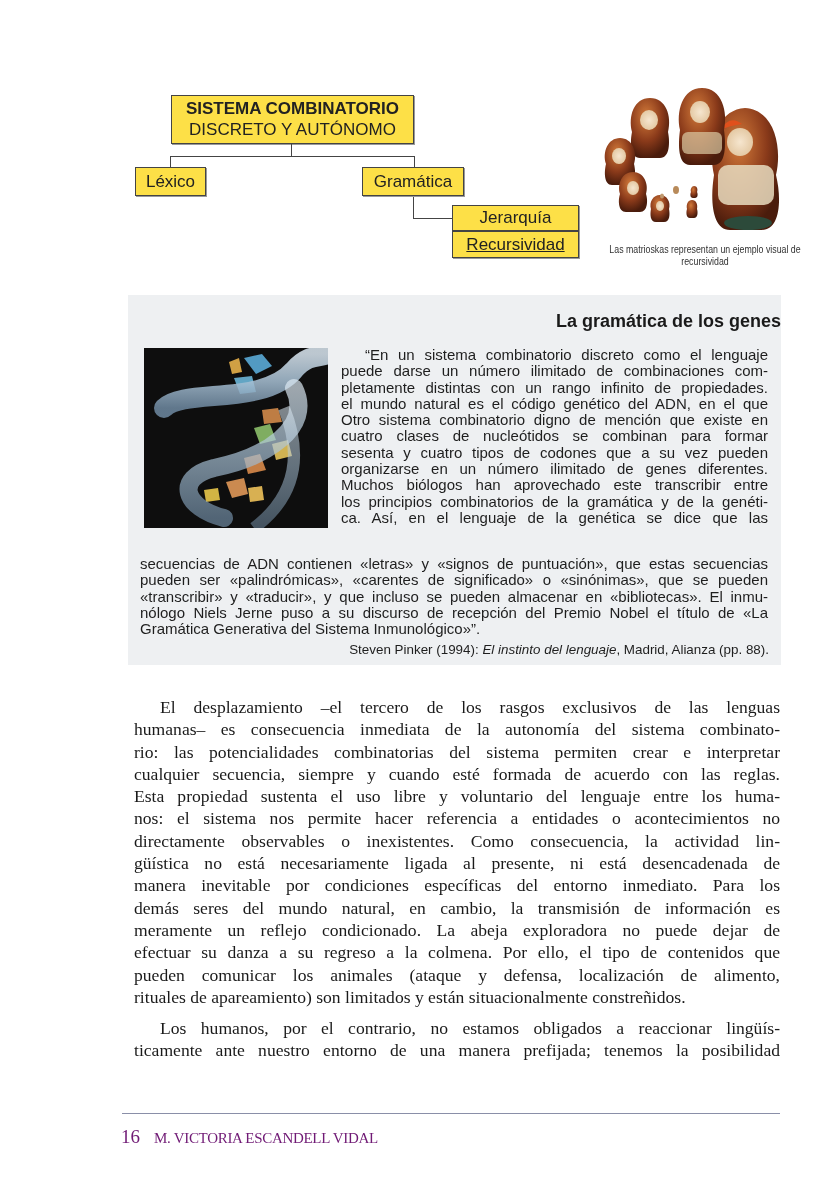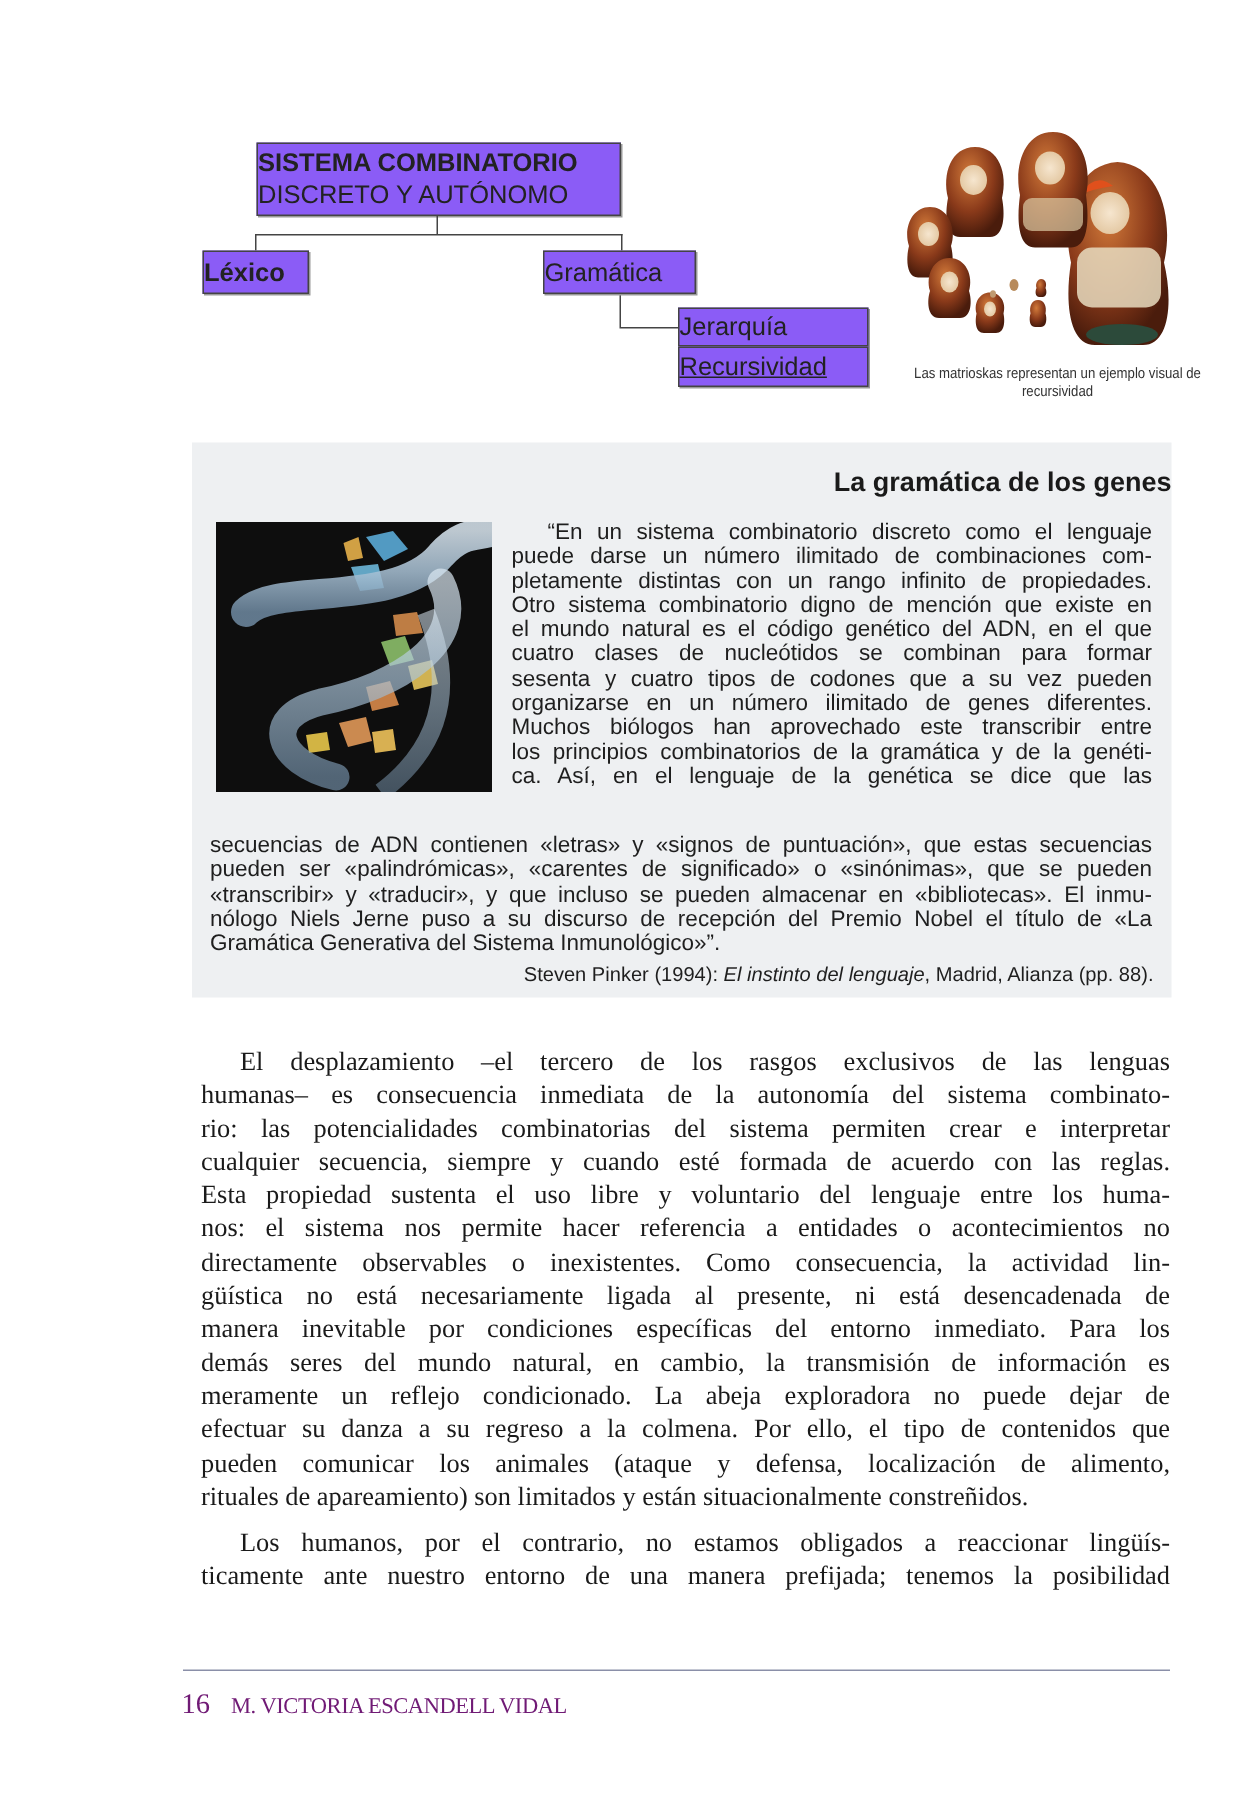--- a/index.html
+++ b/index.html
@@ -4,28 +4,28 @@
   <style>
     html, body { margin: 0; padding: 0; }
     body {
       width: 828px; height: 1204px; background: #ffffff; position: relative; overflow: hidden;
       color: #1e1e1e;
     }
 
     
     .diagram { position: absolute; left: 0; top: 0; width: 600px; height: 270px; }
     .dbox {
-      position: absolute; border: 1px solid #444; background: #8b5cf6;
-      font-family: "Liberation Sans", sans-serif; color: #222; 
+      position: absolute; border: 1px solid #444; background: #fde047;
+      font-family: "Liberation Sans", sans-serif; color: #222; text-align: center;
       box-sizing: border-box; box-shadow: 1px 1px 0 #999;
     }
     .root { left: 171px; top: 95px; width: 243px; height: 49px; padding-top: 3px; }
     .root .l1 { font-weight: bold; font-size: 17px; line-height: 20px; display: block; }
     .root .l2 { font-size: 17px; line-height: 21px; display: block; }
-    .lexico { left: 135px; top: 167px; width: 71px; height: 29px; font-size: 17px; line-height: 27px; font-weight: bold; }
+    .lexico { left: 135px; top: 167px; width: 71px; height: 29px; font-size: 17px; line-height: 27px; }
     .gramatica { left: 362px; top: 167px; width: 102px; height: 29px; font-size: 17px; line-height: 27px; }
     .jerarquia { left: 452px; top: 205px; width: 127px; height: 26px; font-size: 17px; line-height: 24px; }
     .recursividad { left: 452px; top: 231px; width: 127px; height: 27px; font-size: 17px; line-height: 25px; border-top: 1px solid #444; text-decoration: underline; }
     .line { position: absolute; background: #444; }
 
     
     .matrioska { position: absolute; left: 590px; top: 80px; width: 200px; height: 155px; }
     .caption {
       position: absolute; left: 594px; top: 244px; width: 222px; text-align: center;
       font-family: "Liberation Sans", sans-serif; font-size: 10px; line-height: 12px; color: #333;
@@ -171,22 +171,22 @@
       <path d="M20,60 C40,40 120,58 150,22 C165,5 176,10 184,6" stroke="url(#tube)" stroke-width="20" fill="none" stroke-linecap="round" opacity="0.85"></path>
       <path d="M150,40 C170,80 120,110 70,120 C30,130 40,160 80,170" stroke="url(#tube)" stroke-width="18" fill="none" stroke-linecap="round" opacity="0.7"></path>
       <path d="M140,60 C160,110 150,150 110,180" stroke="url(#tube)" stroke-width="12" fill="none" opacity="0.55"></path>
     </svg>
   </div>
 
   <div class="qtext qtext-right">
     <span class="ln indent">“En un sistema combinatorio discreto como el lenguaje</span>
     <span class="ln">puede darse un número ilimitado de combinaciones com-</span>
     <span class="ln">pletamente distintas con un rango infinito de propiedades.</span>
+    <span class="ln">el mundo natural es el código genético del ADN, en el que</span>
     <span class="ln">Otro sistema combinatorio digno de mención que existe en</span>
-    <span class="ln">el mundo natural es el código genético del ADN, en el que</span>
     <span class="ln">cuatro clases de nucleótidos se combinan para formar</span>
     <span class="ln">sesenta y cuatro tipos de codones que a su vez pueden</span>
     <span class="ln">organizarse en un número ilimitado de genes diferentes.</span>
     <span class="ln">Muchos biólogos han aprovechado este transcribir entre</span>
     <span class="ln">los principios combinatorios de la gramática y de la genéti-</span>
     <span class="ln">ca. Así, en el lenguaje de la genética se dice que las</span>
   </div>
 
   <div class="qtext qtext-full">
     <span class="ln">secuencias de ADN contienen «letras» y «signos de puntuación», que estas secuencias</span>

